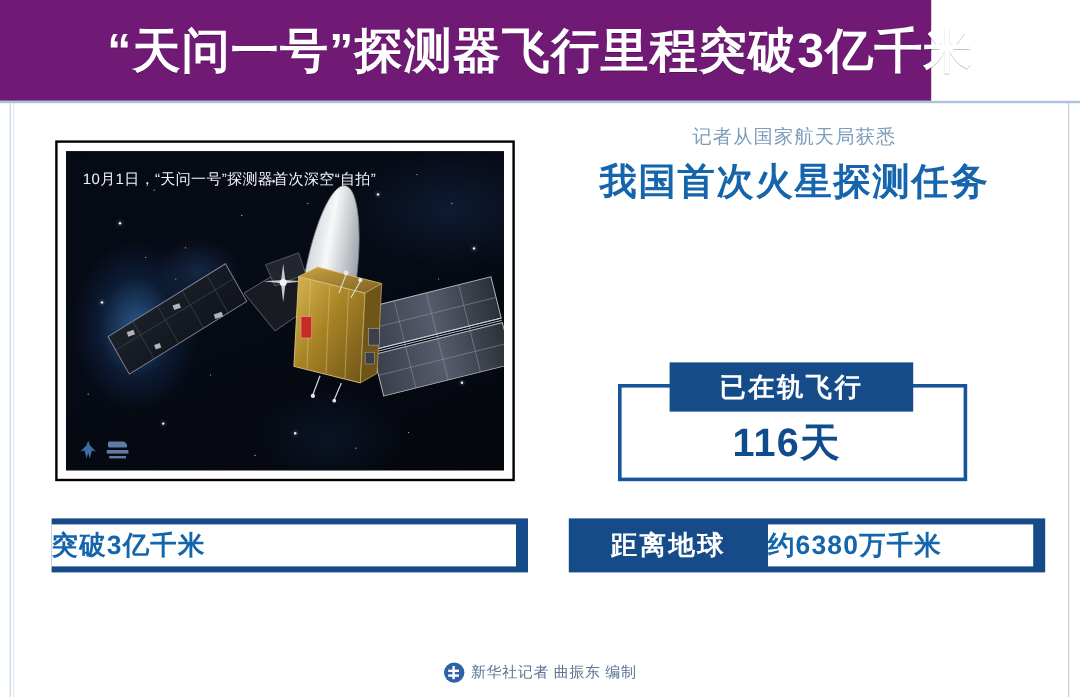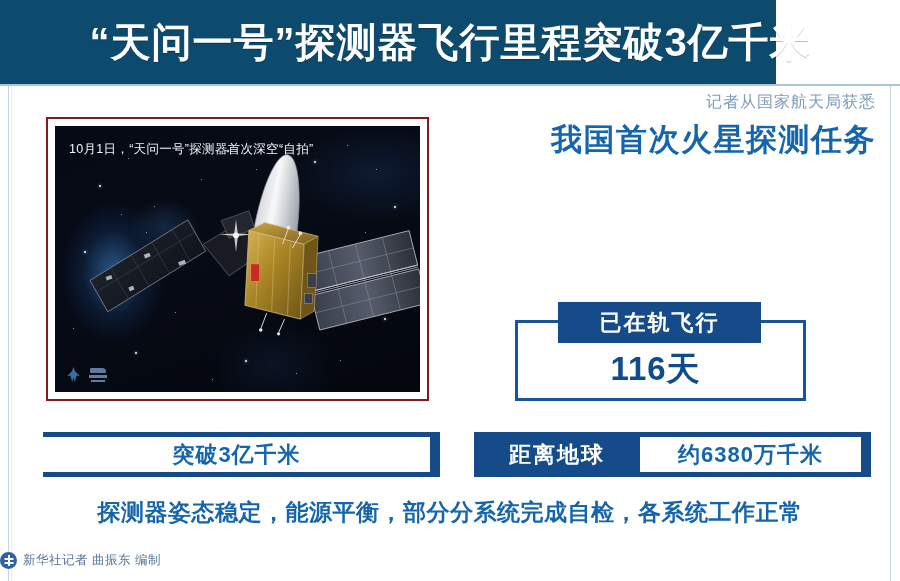--- a/index.html
+++ b/index.html
@@ -32,21 +32,21 @@
     left: 11px; top: 84px; bottom: 0;
     width: 1px;
     background: #e4ecf2;
   }
 
   
   .header {
     position: absolute;
     left: 0; top: 0;
     width: 776px; height: 84px;
-    background: #0c4a6e;
+    background: #701a75;
   }
   .header-title {
     position: absolute;
     left: 0; top: 0;
     width: 900px; height: 84px;
     display: flex;
     align-items: center;
     justify-content: center;
     color: #ffffff;
     font-size: 40px;
@@ -60,21 +60,21 @@
     left: 0; top: 84px;
     width: 900px; height: 2px;
     background: #a9c4dc;
   }
 
   
   .photo-outer {
     position: absolute;
     left: 46px; top: 117px;
     width: 383px; height: 284px;
-    border: 2px solid #7f1d1d;
+    border: 2px solid #000000;
     background: #ffffff;
     box-sizing: border-box;
     padding: 7px;
   }
   .photo {
     position: relative;
     width: 100%; height: 100%;
     overflow: hidden;
     background: #05080f;
   }
@@ -122,23 +122,23 @@
   }
   .wm-b { display:flex; flex-direction:column; gap:2px; align-items:center; }
   .wm-b span { display:block; background:#6f90bb; }
   .wm-b .l1 { width: 16px; height: 5px; border-radius: 2px 6px 2px 2px; }
   .wm-b .l2 { width: 18px; height: 3px; }
   .wm-b .l3 { width: 14px; height: 2px; }
 
   
   .rcol {
     position: absolute;
-    left: 448px; top: 92px;
+    left: 448px; top: 104px;
     width: 428px;
-    text-align: right;
+    text-align: center;
   }
   .r-eyebrow {
     color: #7d9cba;
     font-size: 16px;
     letter-spacing: 1px;
     margin-bottom: 6px;
   }
   .r-date {
     color: #0f4c8c;
     font-size: 25px;
@@ -220,21 +220,20 @@
     letter-spacing: 2px;
     white-space: nowrap;
   }
   .stat-valuebox {
     flex: 1 1 auto;
     margin: 5px 4px 5px 0;
     height: 35px;
     background: #ffffff;
     display: flex;
     align-items: center;
-    justify-content: center;
   }
   .stat-value {
     color: #1565ad;
     font-size: 22px;
     font-weight: bold;
     letter-spacing: 1px;
     white-space: nowrap;
   }
 
   
@@ -250,20 +249,21 @@
     white-space: nowrap;
   }
 
   
   .credit {
     position: absolute;
     left: 0; top: 552px;
     width: 900px;
     display: flex;
     align-items: center;
+    justify-content: center;
     gap: 6px;
   }
   .credit-logo {
     width: 17px; height: 17px;
     border-radius: 50%;
     background: #2e62a8;
     position: relative;
     flex: 0 0 auto;
   }
   .credit-logo::before {
@@ -479,20 +479,19 @@
     </div>
   </div>
 
   <div class="statbar right">
     <div class="stat-label">距离地球</div>
     <div class="stat-valuebox">
       <div class="stat-value">约6380万千米</div>
     </div>
   </div>
 
-  <div class="statusline">探测器姿态稳定，能源平衡，部分分系统完成自检，各系统工作正常</div>
 
   <div class="credit">
     <div class="credit-logo"></div>
     <div class="credit-text">新华社记者 曲振东 编制</div>
   </div>
 
 </div>
 
 </body></html>

